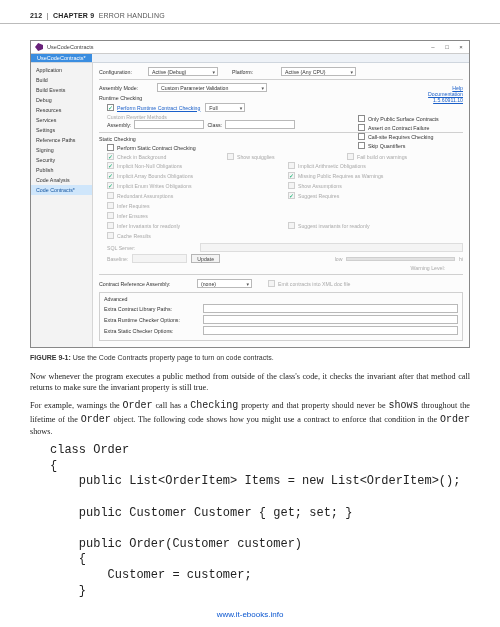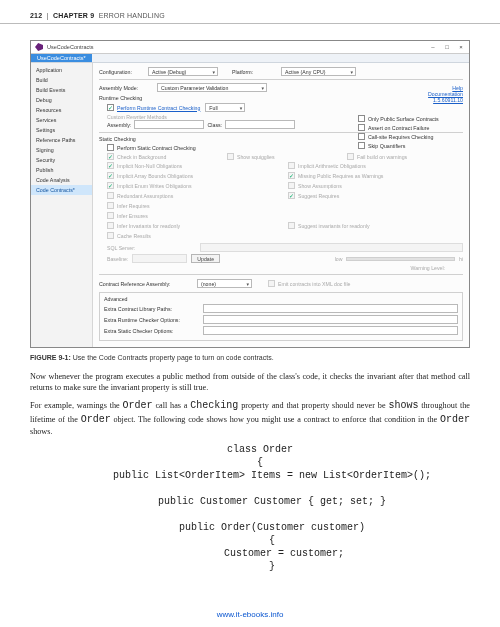--- a/index.html
+++ b/index.html
@@ -36,25 +36,24 @@
   .body-text {
     margin: 4px 30px 6px 30px;
     font-size: 8.2px;
     line-height: 1.35;
     text-align: justify;
   }
   code, .mono { font-family: "Courier New", monospace; font-size: 10px; }
   .code-block {
     margin: 4px 30px 4px 50px;
     font-family: "Courier New", monospace;
-    font-size: 10px;
+    font-size: 12px;
     white-space: pre;
     line-height: 1.3;
     color: #222;
-    text-align: center;
   }
   .footer-link {
     position: absolute;
     bottom: 8px;
     left: 0; right: 0;
     text-align: center;
     font-family: Arial, sans-serif;
     font-size: 8px;
     color: #0b57d0;
   }

